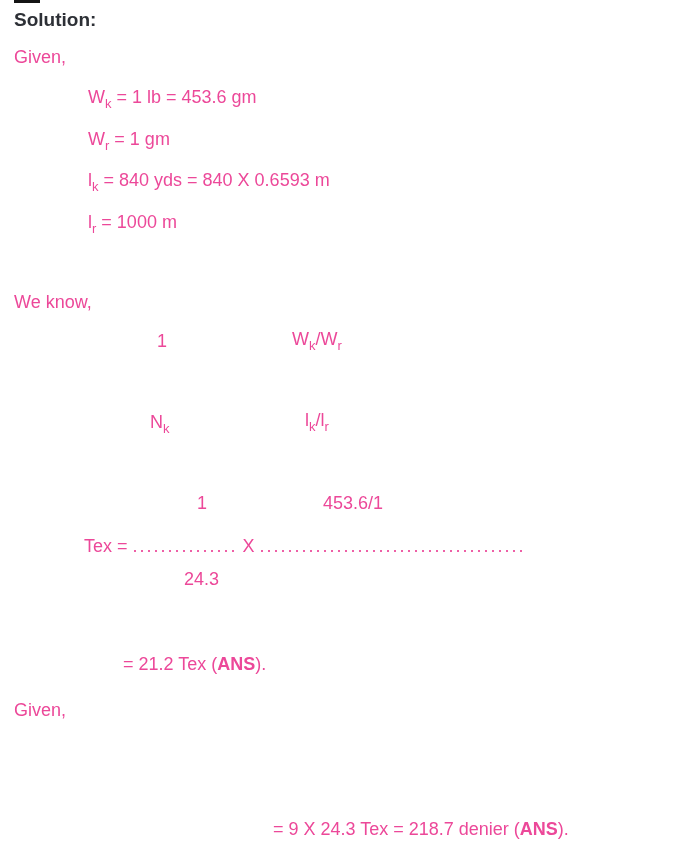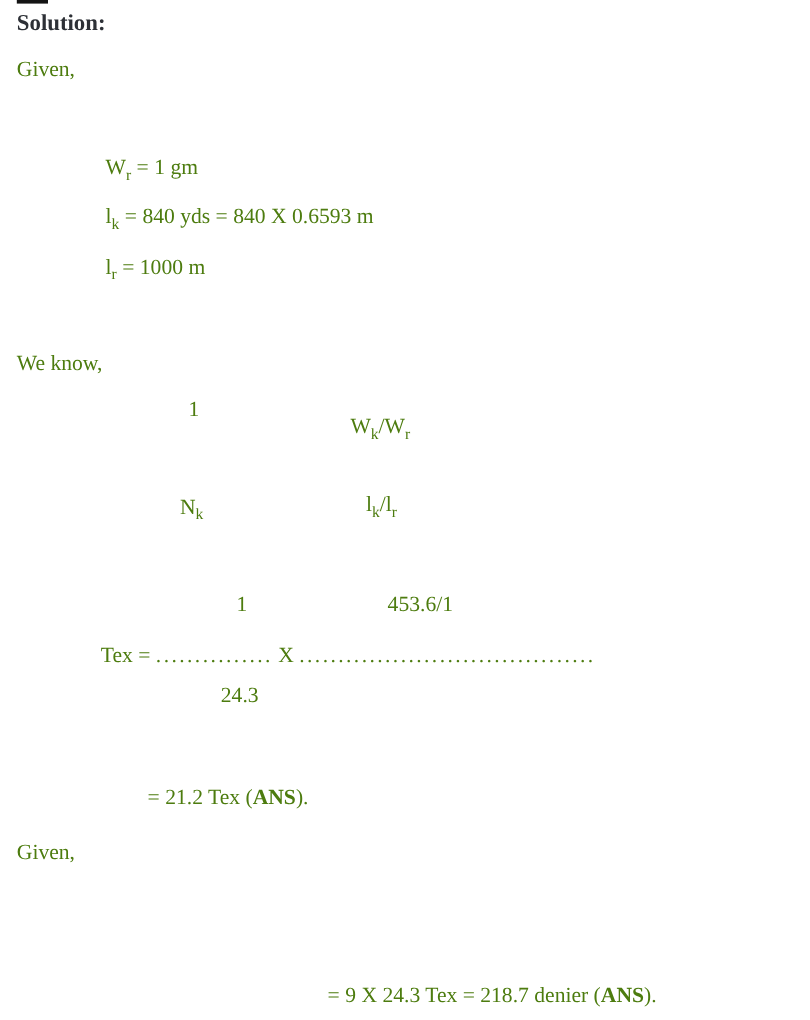--- a/index.html
+++ b/index.html
@@ -5,30 +5,30 @@
   html, body {
     margin: 0;
     padding: 0;
     background: #ffffff;
   }
   #doc {
     position: relative;
     width: 675px;
     height: 850px;
     background: #ffffff;
-    font-family: Liberation Serif, serif;
+    font-family: Liberation Sans, sans-serif;
     color: #3d424a;
     overflow: hidden;
   }
   .line {
     position: absolute;
     font-size: 18px;
     line-height: 23px;
     white-space: pre;
-    color: #4d7c0f;
+    color: #ec4899;
   }
   .heading {
     font-size: 19px;
     font-weight: 700;
     color: #2d3036;
   }
   sub {
     font-size: 13px;
     line-height: 0;
     letter-spacing: 0;
@@ -53,32 +53,33 @@
 <body>
 
 <div id="doc">
 
   <div class="frag"></div>
 
   <div class="line heading" style="left:14px; top:8px">Solution:</div>
 
   <div class="line" style="left:14px; top:46px">Given,</div>
 
+  <div class="line" style="left:88px; top:86px"><span>W</span><sub>k</sub><span> = 1 lb = 453.6 gm</span></div>
 
   <div class="line" style="left:88px; top:128px"><span>W</span><sub>r</sub><span> = 1 gm</span></div>
 
   <div class="line" style="left:88px; top:169px"><span>l</span><sub>k</sub><span> = 840 yds = 840 X 0.6593 m</span></div>
 
   <div class="line" style="left:88px; top:211px"><span>l</span><sub>r</sub><span> = 1000 m</span></div>
 
   <div class="line" style="left:14px; top:291px">We know,</div>
 
   <div class="line" style="left:157px; top:330px">1</div>
 
-  <div class="line" style="left:292px; top:344px"><span>W</span><sub>k</sub><span>/W</span><sub>r</sub></div>
+  <div class="line" style="left:292px; top:328px"><span>W</span><sub>k</sub><span>/W</span><sub>r</sub></div>
 
 
   <div class="line" style="left:150px; top:411px"><span>N</span><sub>k</sub></div>
 
   <div class="line" style="left:305px; top:409px"><span>l</span><sub>k</sub><span>/l</span><sub>r</sub></div>
 
   <div class="line" style="left:197px; top:492px">1</div>
 
   <div class="line" style="left:323px; top:492px">453.6/1</div>
 

